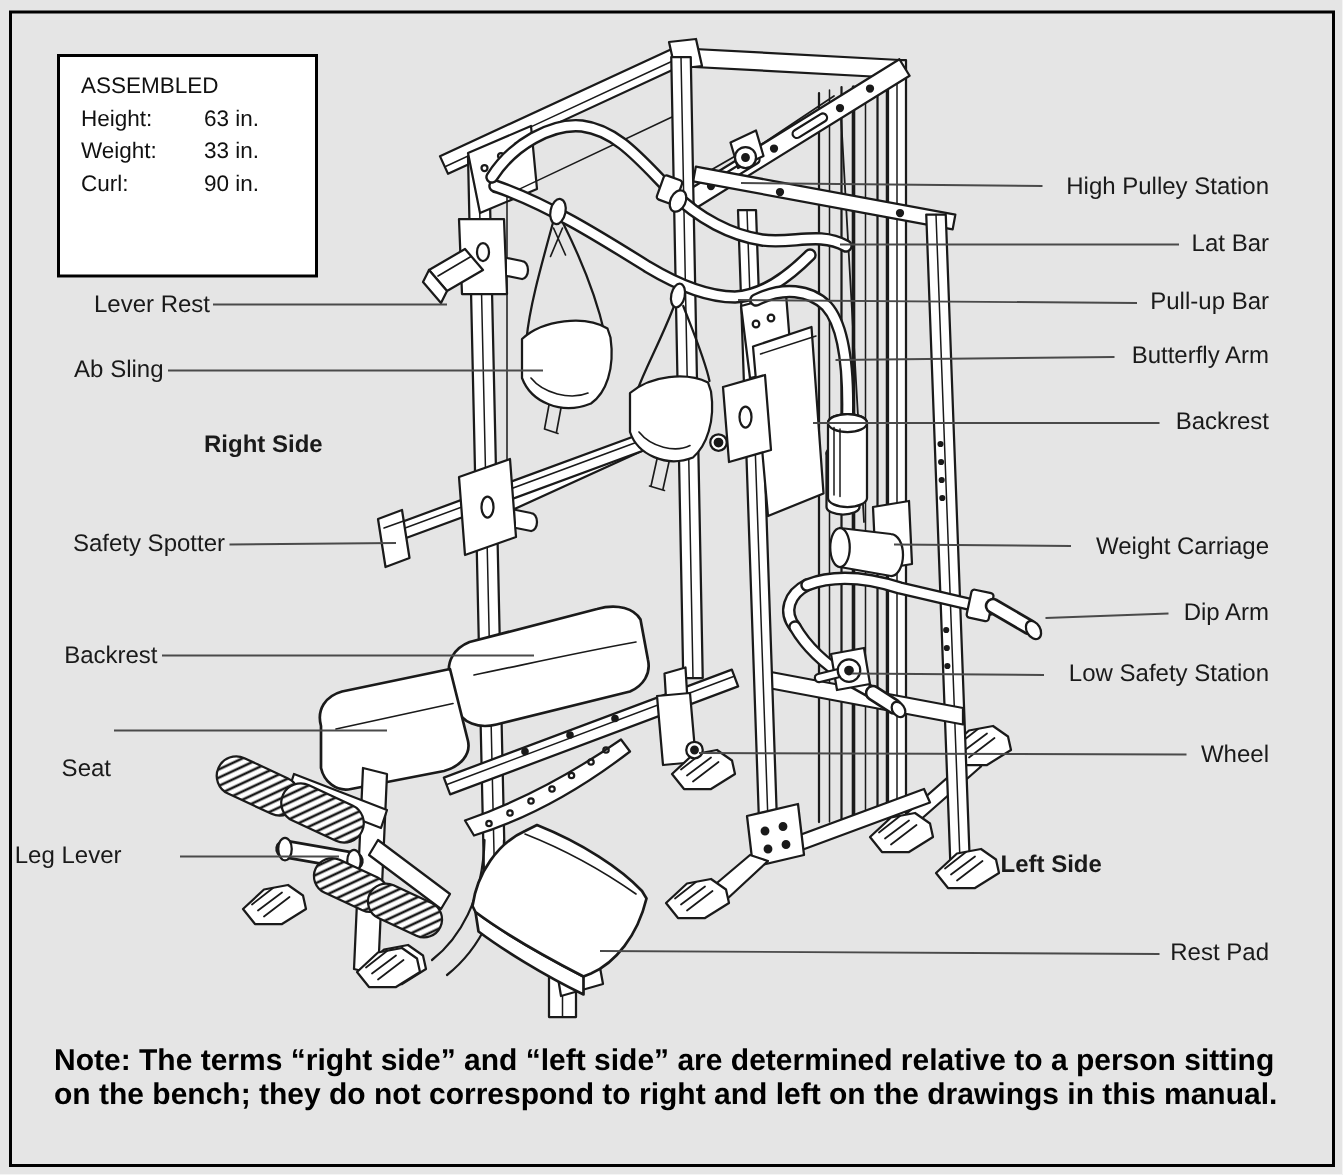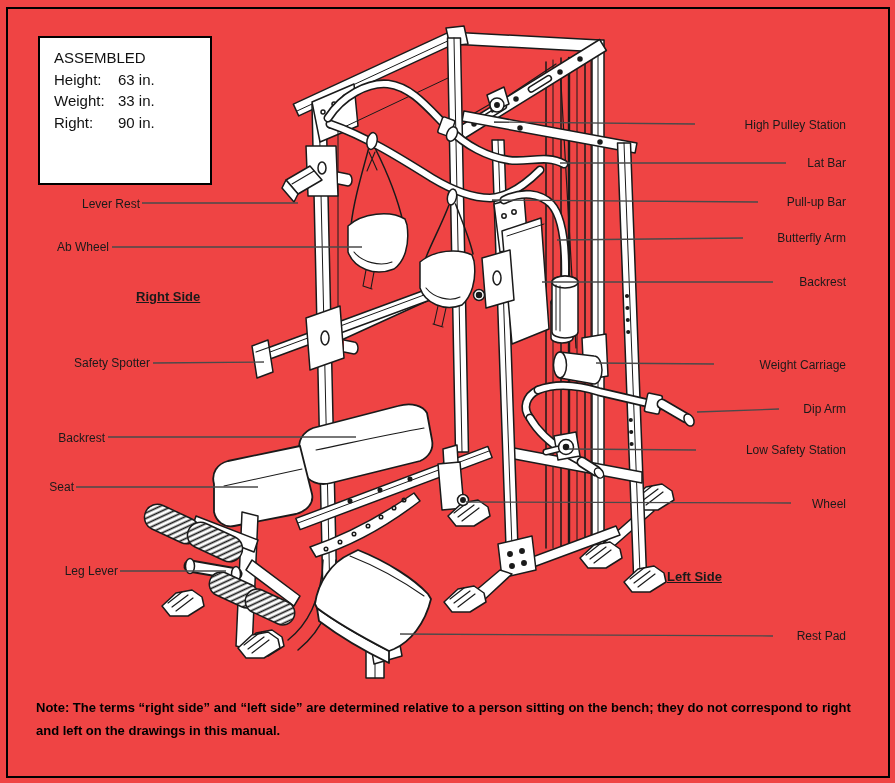--- a/index.html
+++ b/index.html
@@ -1,26 +1,26 @@
 <!DOCTYPE html>
 <html><head>
 <meta charset="utf-8">
 <style>
   html,body{margin:0;padding:0;background:#fff;}
-  .page{position:relative;width:895px;height:783px;background:#ef4444;overflow:hidden;
+  .page{position:relative;width:895px;height:783px;background:#e5e5e5;overflow:hidden;
         font-family:"Liberation Sans",sans-serif;color:#111;}
   .outer-border{position:absolute;left:6px;top:7px;right:5px;bottom:5px;border:2.5px solid #000;}
   .machine-svg{position:absolute;left:0;top:0;width:895px;height:783px;}
   .dims-box{position:absolute;left:38px;top:36px;width:156px;height:136px;border:2.5px solid #000;
             background:#fff;padding:9px 0 0 14px;font-size:15px;line-height:21.5px;box-sizing:content-box;}
-  .dims-row{display:flex;}
+  .dims-row{display:flex;gap:18px;}
   .dims-row .dlabel{width:64px;}
-  .lbl{position:absolute;font-size:12px;line-height:18px;white-space:nowrap;color:#1a1a1a;}
-  .lbl.bold{font-weight:bold;font-size:13px;text-decoration:underline;}
-  .note{position:absolute;left:36px;top:696px;width:826px;font-weight:bold;font-size:13px;line-height:23px;color:#000;}
+  .lbl{position:absolute;font-size:16px;line-height:18px;white-space:nowrap;color:#1a1a1a;}
+  .lbl.bold{font-weight:bold;font-size:16px;}
+  .note{position:absolute;left:36px;top:696px;width:826px;font-weight:bold;font-size:20px;line-height:23px;color:#000;}
   .tubeO{stroke:#1a1a1a;stroke-width:9;fill:none;stroke-linecap:round;}
   .tubeI{stroke:#fff;stroke-width:5.8;fill:none;stroke-linecap:round;}
   .tubeO2{stroke:#1a1a1a;stroke-width:11;fill:none;stroke-linecap:round;}
   .tubeI2{stroke:#fff;stroke-width:7.5;fill:none;stroke-linecap:round;}
 </style>
 </head>
 <body>
 
 <div class="page">
   <div class="outer-border"></div>
@@ -308,32 +308,32 @@
     <div>ASSEMBLED</div>
     <div class="dims-row">
       <span class="dlabel">Height:</span>
       <span>63 in.</span>
     </div>
     <div class="dims-row">
       <span class="dlabel">Weight:</span>
       <span>33 in.</span>
     </div>
     <div class="dims-row">
-      <span class="dlabel">Right:</span>
+      <span class="dlabel">Curl:</span>
       <span>90 in.</span>
     </div>
   </div>
 
   <div class="lbl" style="right:755px;top:195px">Lever Rest</div>
-  <div class="lbl" style="right:786px;top:238px">Ab Wheel</div>
+  <div class="lbl" style="right:786px;top:238px">Ab Sling</div>
   <div class="lbl bold" style="left:136px;top:288px">Right Side</div>
   <div class="lbl" style="right:745px;top:354px">Safety Spotter</div>
   <div class="lbl" style="right:790px;top:429px">Backrest</div>
-  <div class="lbl" style="right:821px;top:478px">Seat</div>
-  <div class="lbl" style="right:777px;top:562px">Leg Lever</div>
+  <div class="lbl" style="right:821px;top:504px">Seat</div>
+  <div class="lbl" style="right:814px;top:562px">Leg Lever</div>
 
   <div class="lbl" style="right:49px;top:116px">High Pulley Station</div>
   <div class="lbl" style="right:49px;top:154px">Lat Bar</div>
   <div class="lbl" style="right:49px;top:193px">Pull-up Bar</div>
   <div class="lbl" style="right:49px;top:229px">Butterfly Arm</div>
   <div class="lbl" style="right:49px;top:273px">Backrest</div>
   <div class="lbl" style="right:49px;top:356px">Weight Carriage</div>
   <div class="lbl" style="right:49px;top:400px">Dip Arm</div>
   <div class="lbl" style="right:49px;top:441px">Low Safety Station</div>
   <div class="lbl" style="right:49px;top:495px">Wheel</div>

